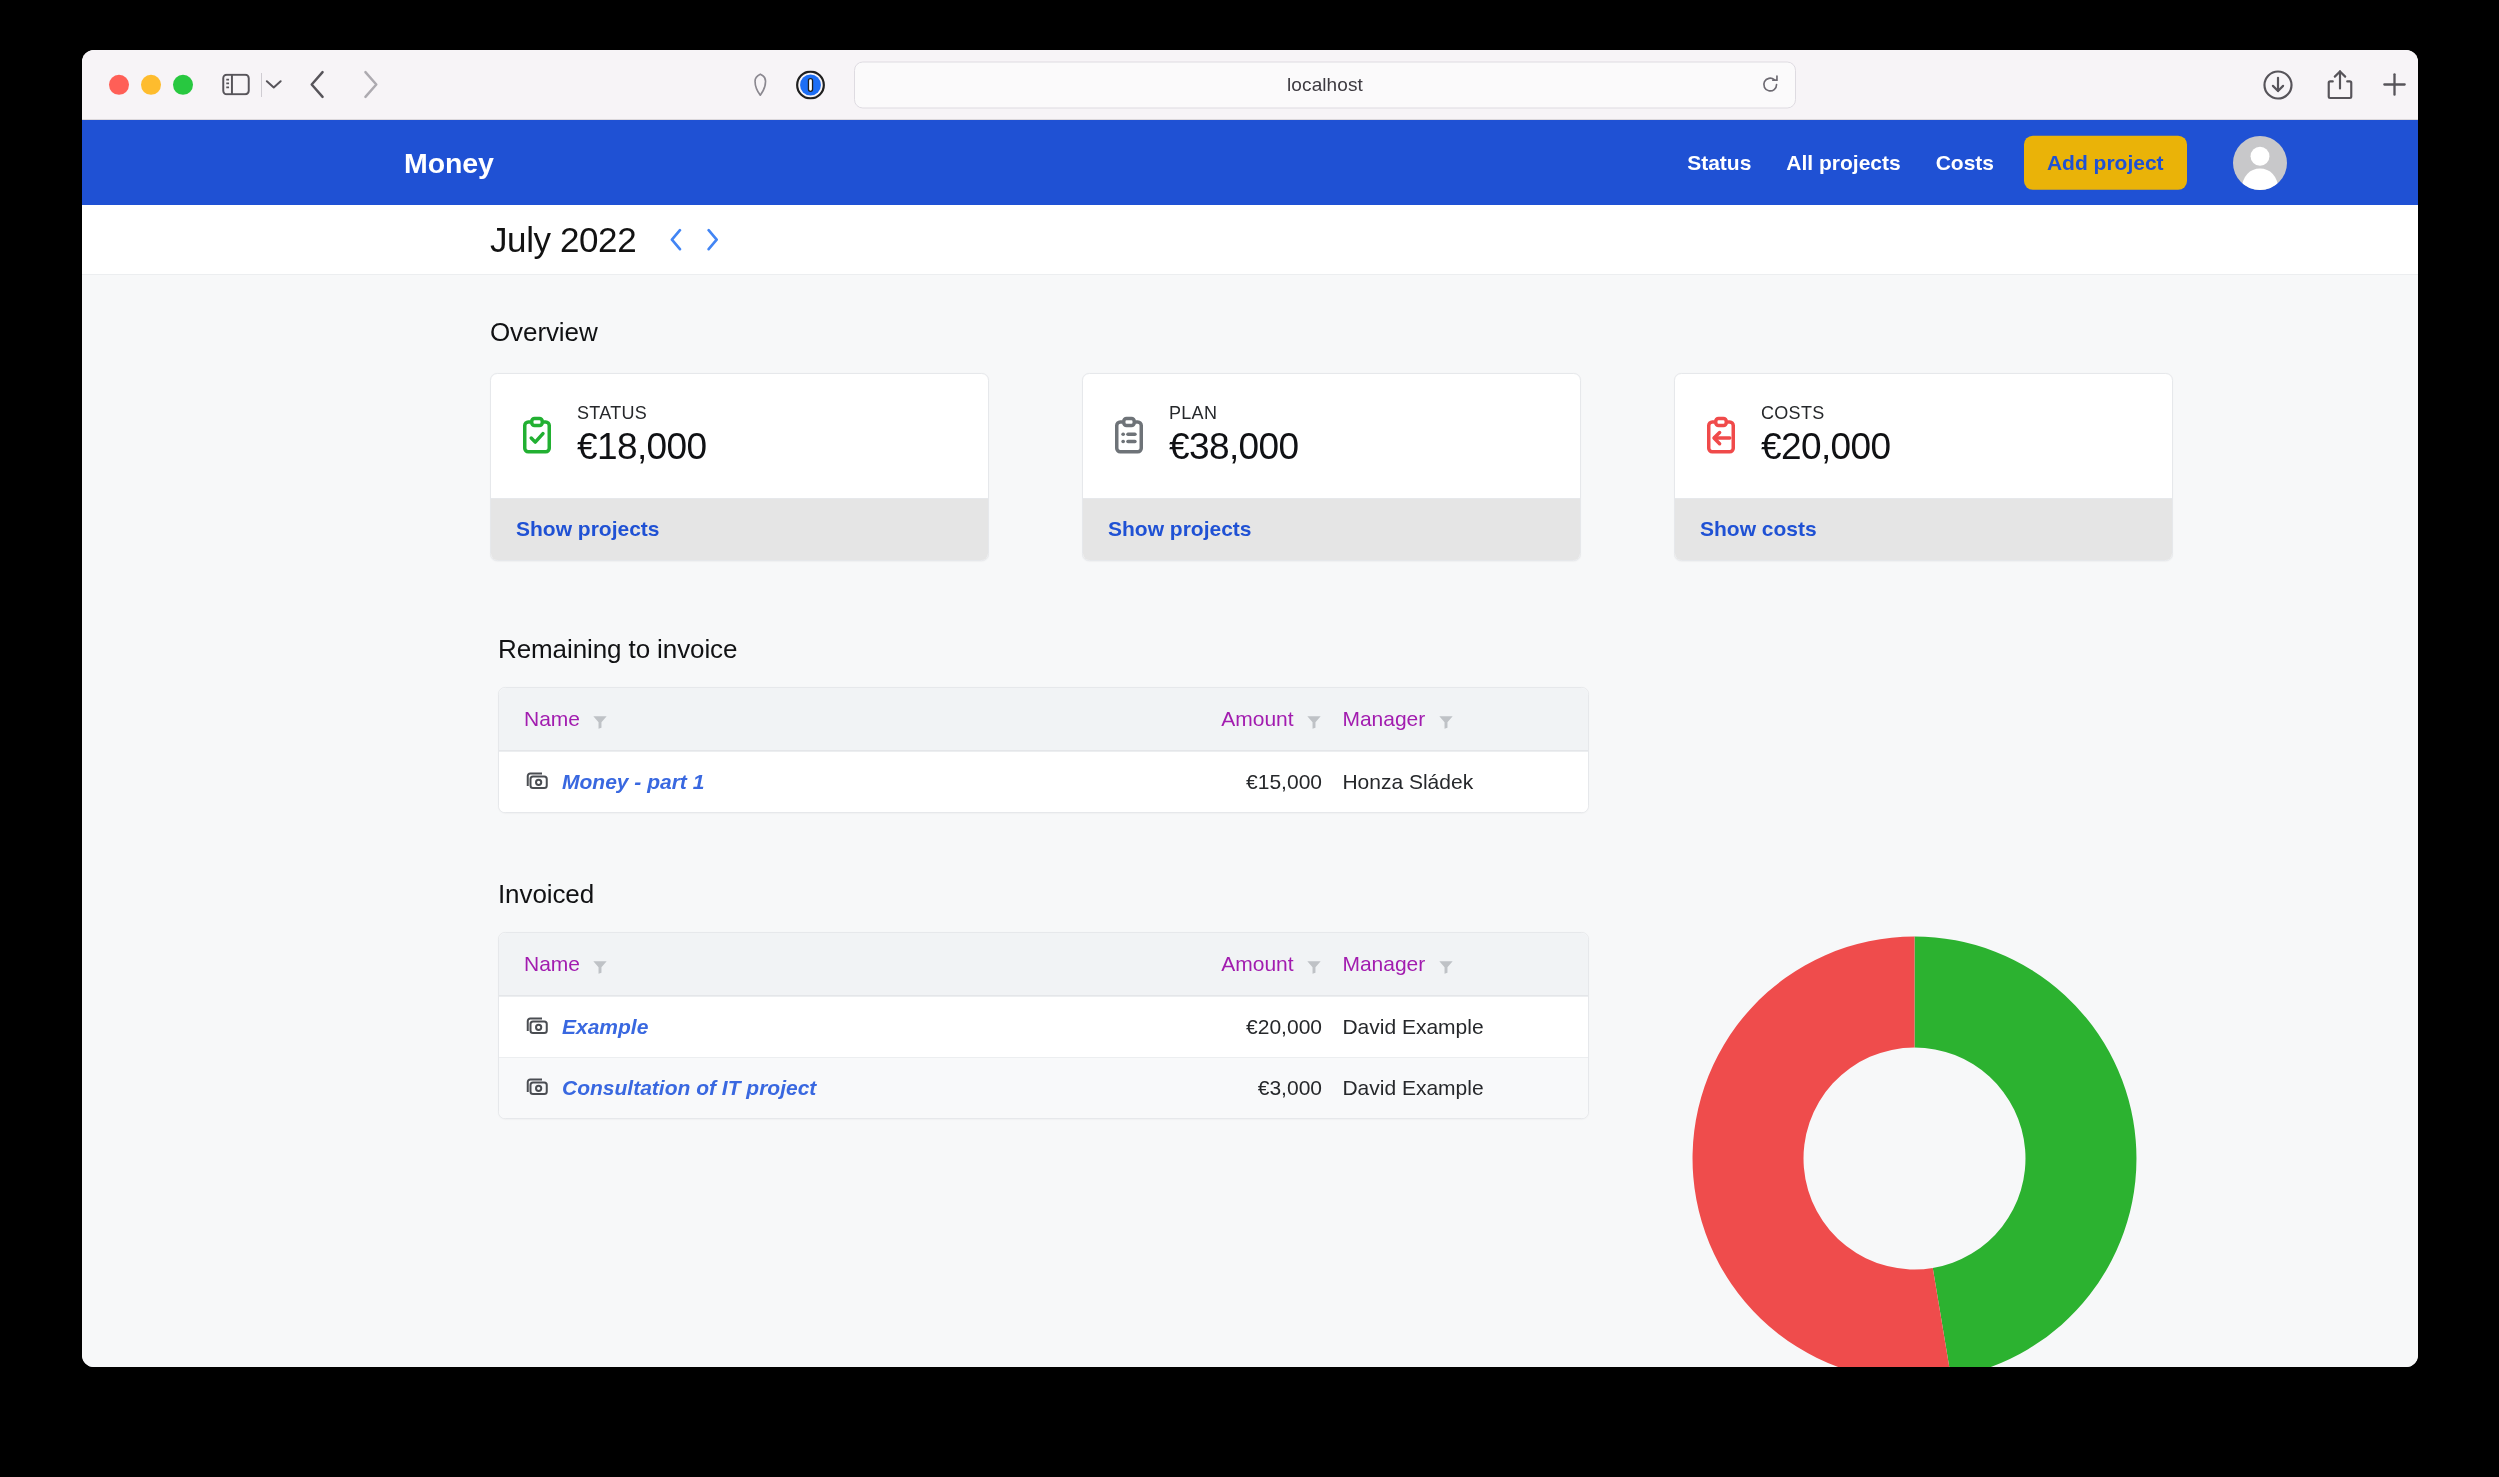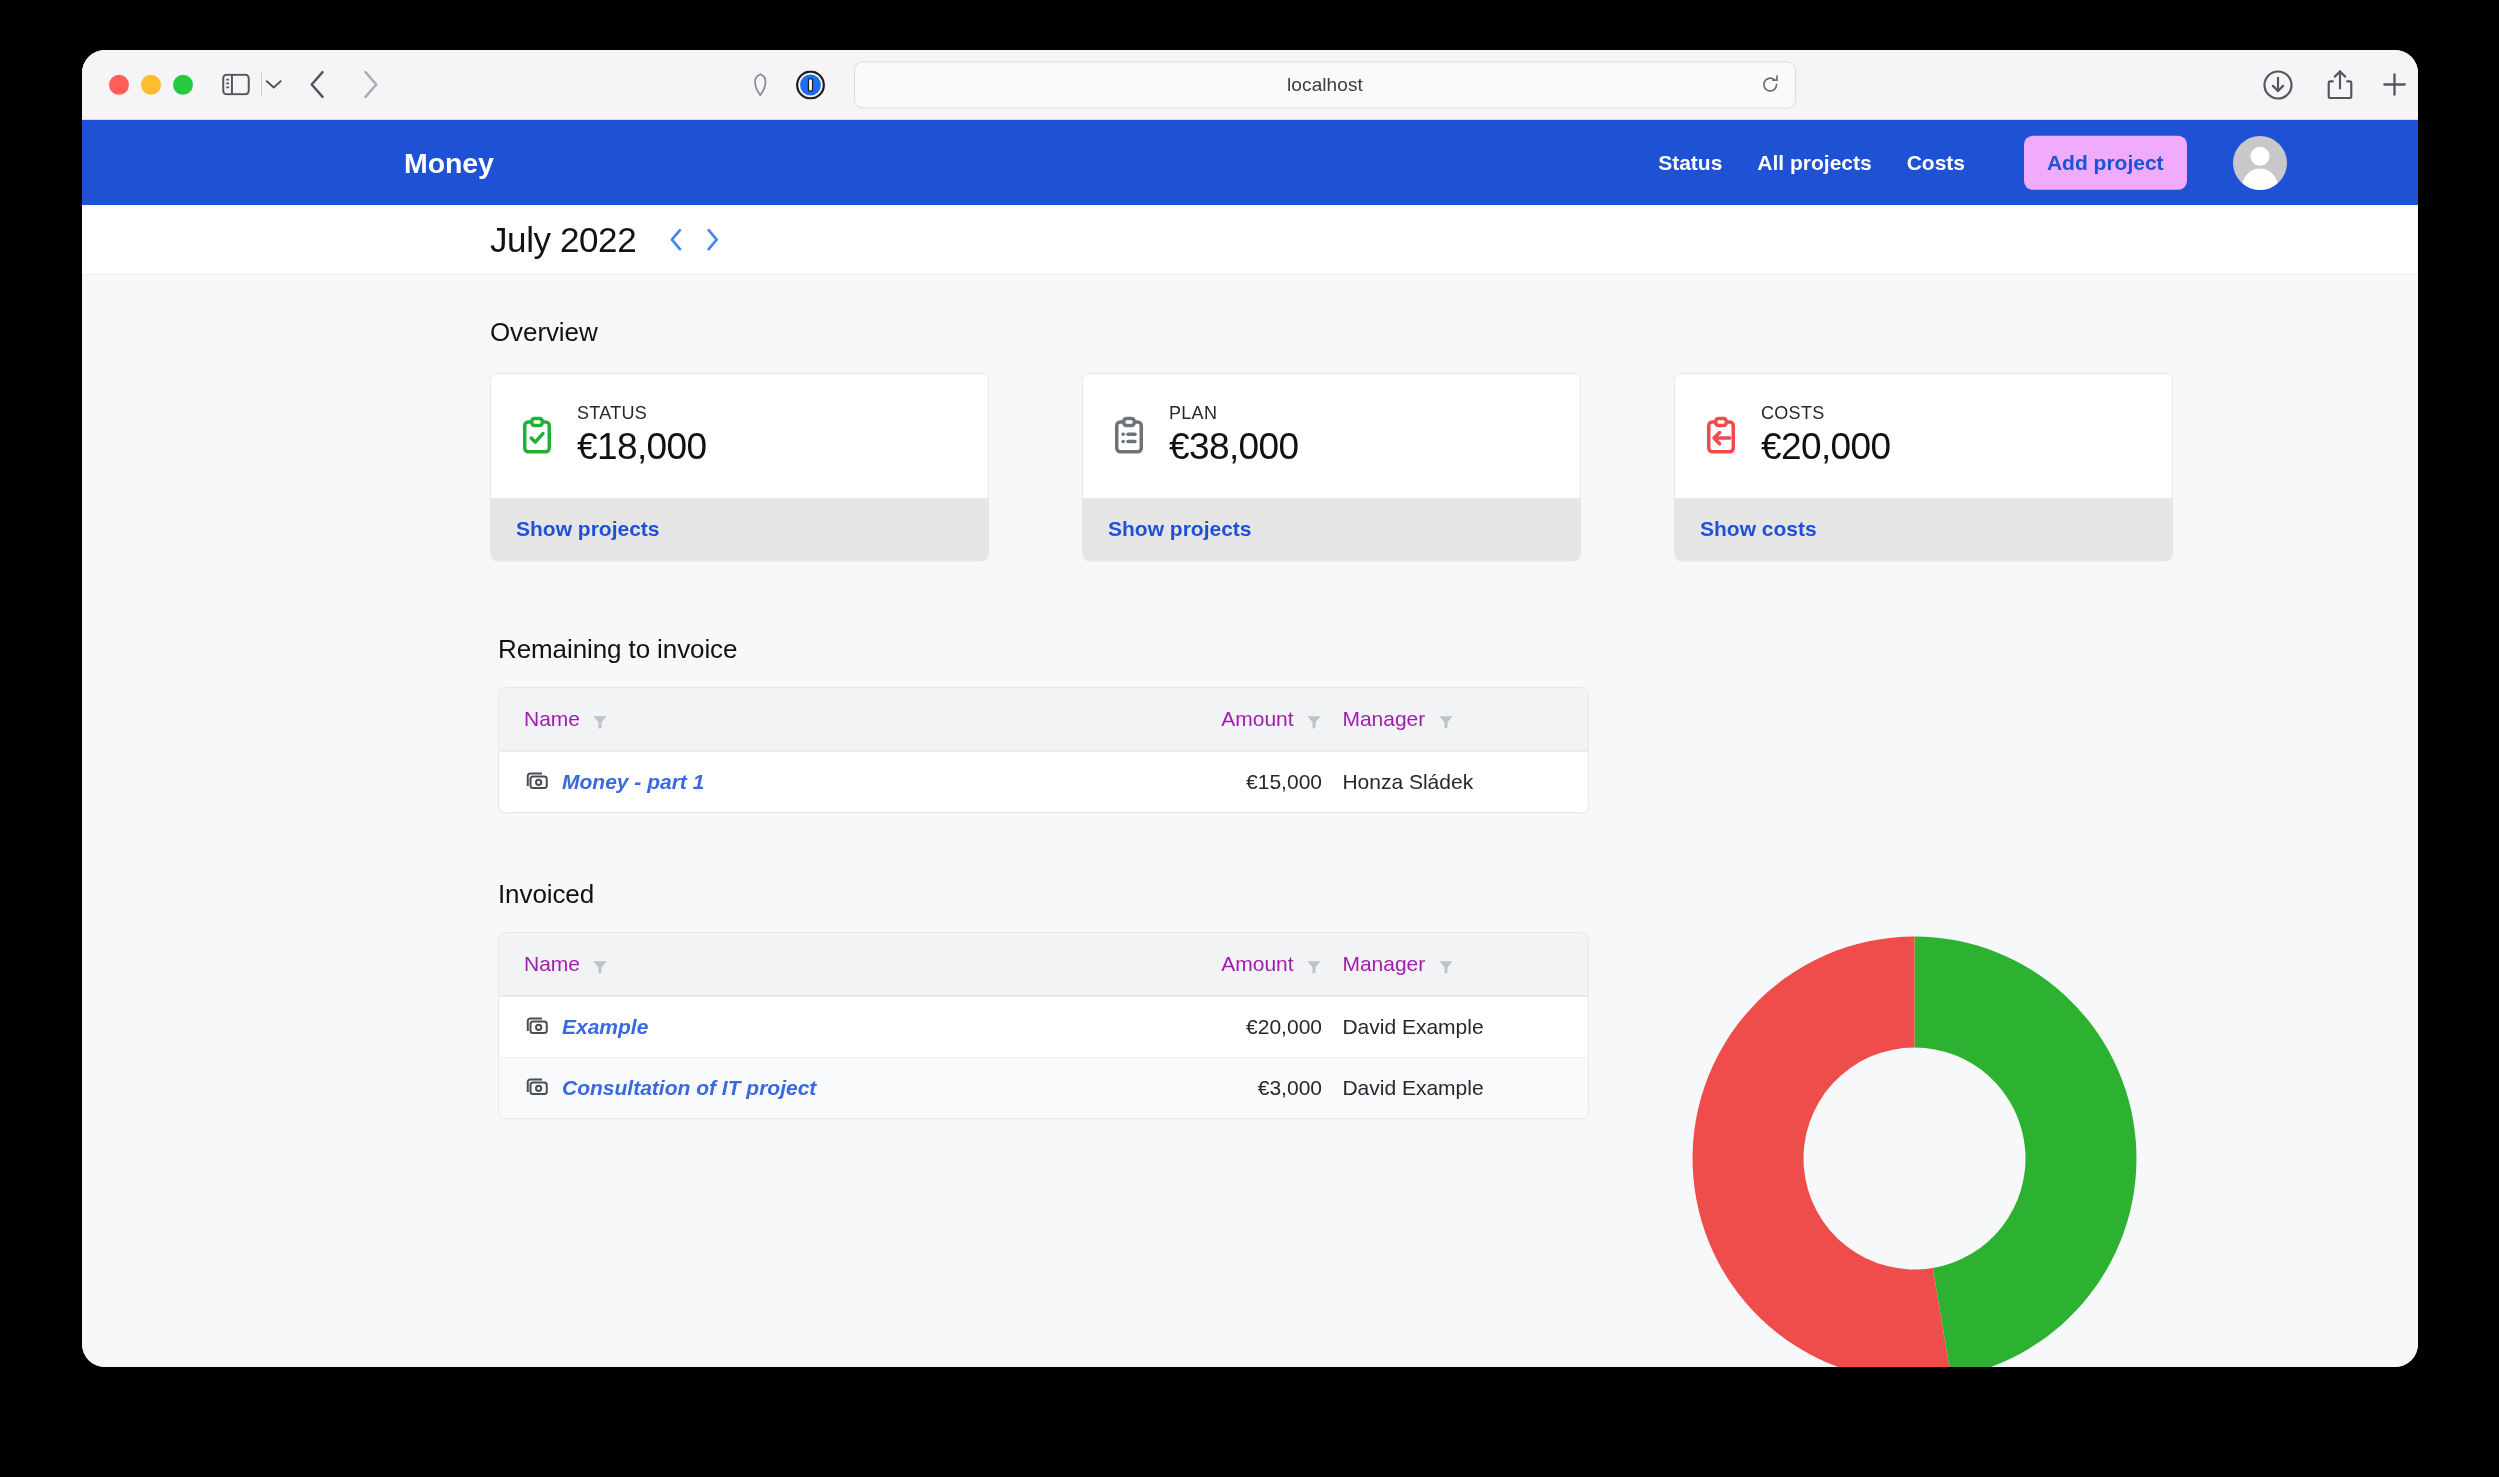--- a/index.html
+++ b/index.html
@@ -8,21 +8,21 @@
     background:#000000;
     font-family:"Liberation Sans", sans-serif;
     overflow:hidden;
   }
 
   
   #browser-window{
     position:absolute;
     left:82px; top:50px;
     width:2336px; height:1317px;
-    border-radius:23px;
+    border-radius:12px;
     overflow:hidden;
     background:#f8f9fa;
     box-shadow:0 7.3px 37px rgba(0,0,0,.45);
   }
 
   
   #browser-toolbar{
     position:relative;
     height:70px;
     background:#f7f4f7;
@@ -82,22 +82,22 @@
   }
   #nav-links{
     position:absolute; right:231px; top:50%; transform:translateY(-50%);
     display:flex; align-items:center; gap:0;
   }
   .nav-link{
     color:#ffffff; font-size:21px; font-weight:bold;
     padding:0 17.5px; white-space:nowrap; text-decoration:none;
   }
   #add-project-button{
-    margin-left:41px;
-    background:#f0abfc; color:#1f51d4;
+    margin-left:12px;
+    background:#eab308; color:#1f51d4;
     font-size:21px; font-weight:bold;
     border:none; border-radius:8.8px;
     padding:15.3px 23.4px; white-space:nowrap;
     font-family:"Liberation Sans", sans-serif;
     cursor:pointer;
   }
   #avatar{
     position:absolute; right:131px; top:50%; transform:translateY(-50%);
     width:54px; height:54px; border-radius:50%;
     background:#c8c8ca; overflow:hidden;

